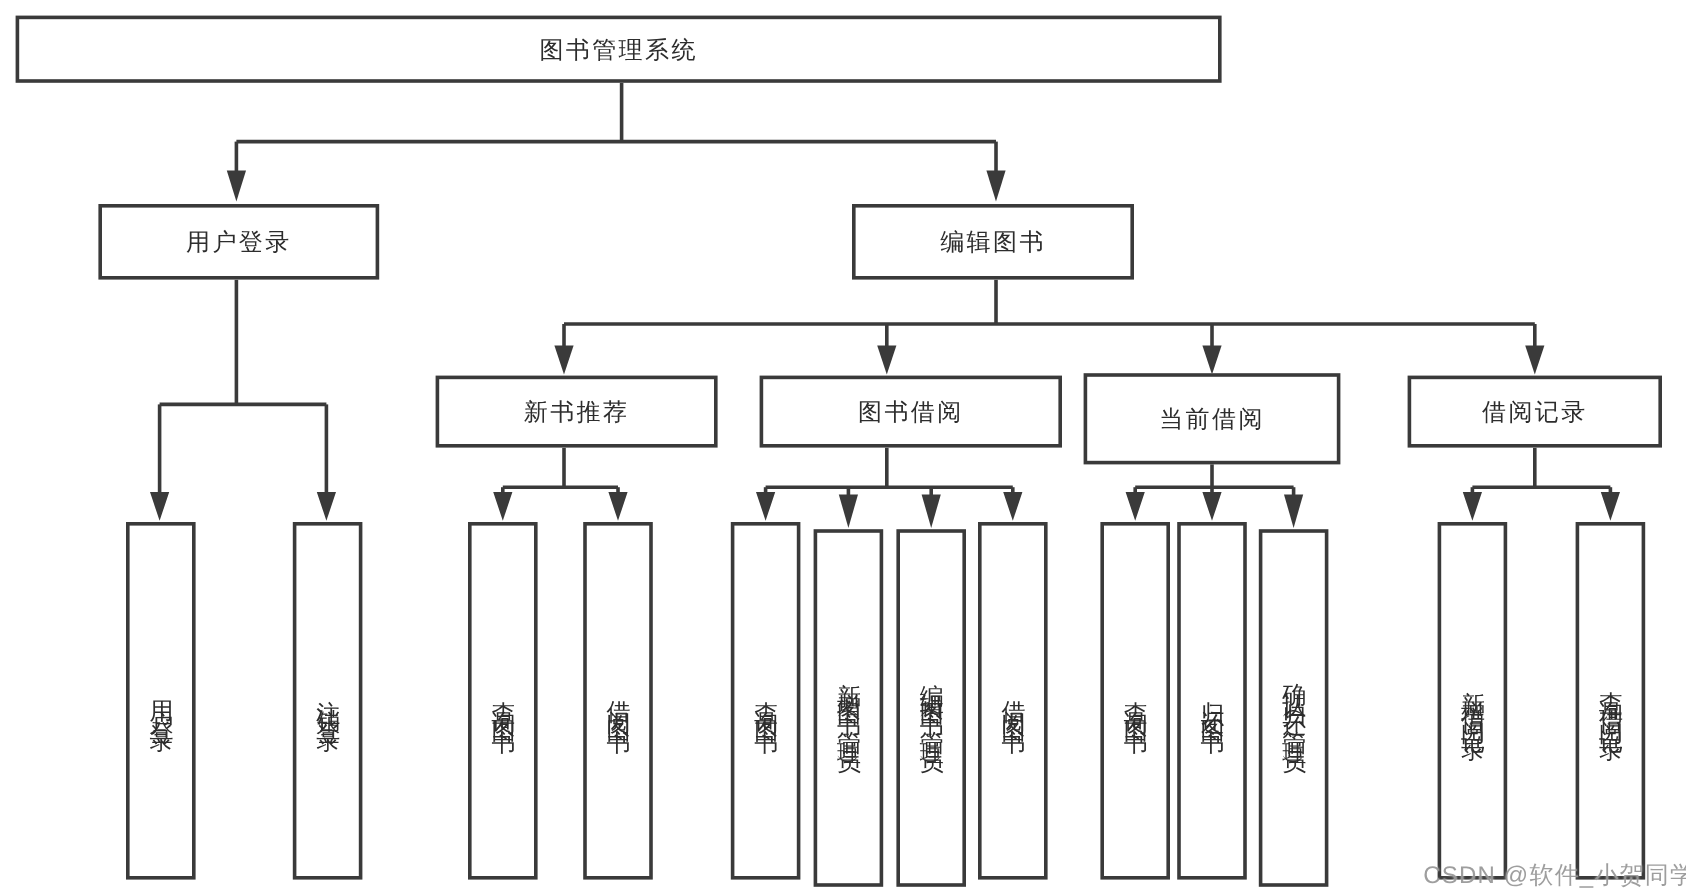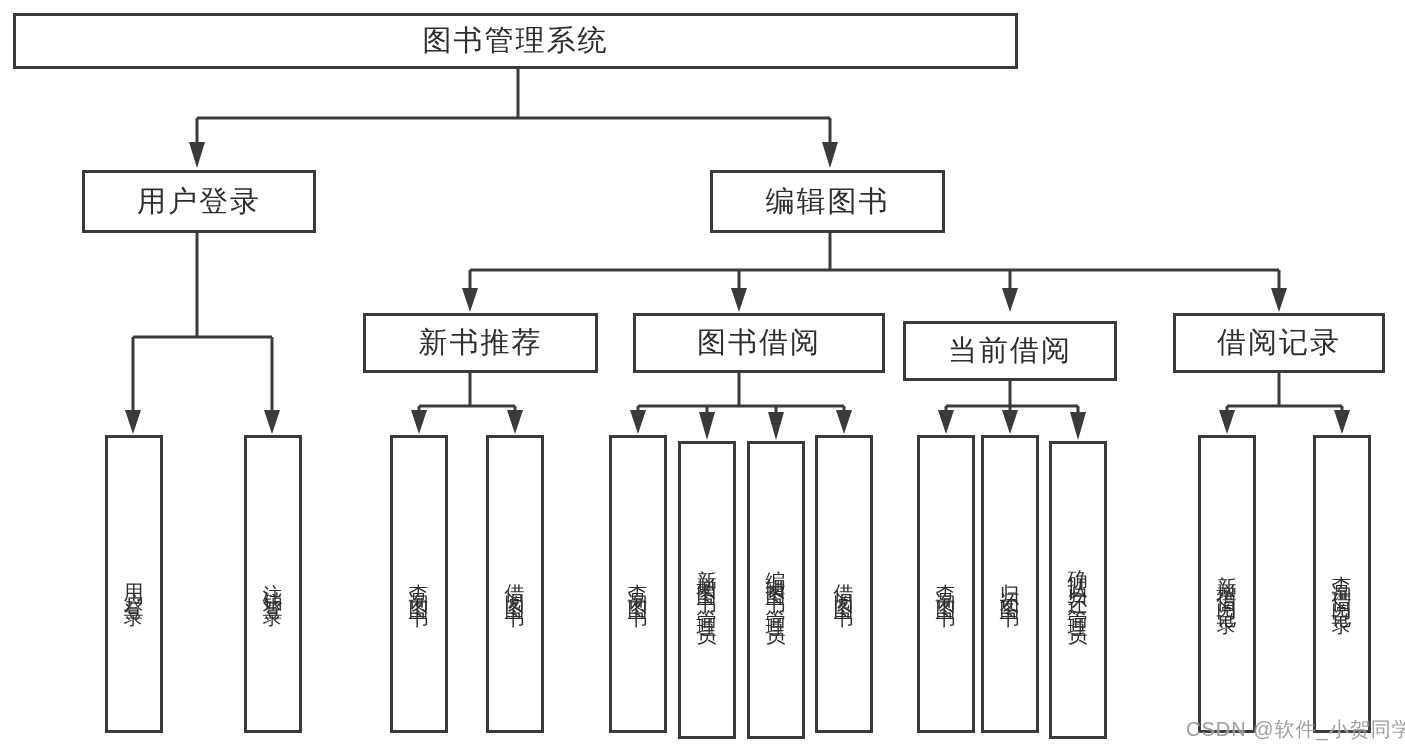--- a/index.html
+++ b/index.html
@@ -25,39 +25,39 @@
     position: absolute;
     box-sizing: border-box;
     border: 3px solid #3a3a3a;
     background: #ffffff;
     display: flex;
     align-items: center;
     justify-content: center;
     color: #2d2d2d;
   }
   .hlabel {
-    font-size: 29px;
+    font-size: 20px;
     letter-spacing: 2px;
     white-space: nowrap;
   }
   .vlabel {
     writing-mode: vertical-rl;
     text-orientation: mixed;
     font-size: 20px;
     letter-spacing: 8px;
     line-height: 1;
     white-space: nowrap;
   }
   
   .n-root   { left: 13px;   top: 13px;  width: 1005px; height: 56px; }
   .n-l2a    { left: 82px;   top: 170px; width: 234px;  height: 63px; }
   .n-l2b    { left: 710px;  top: 170px; width: 235px;  height: 63px; }
   .n-l3a    { left: 363px;  top: 313px; width: 235px;  height: 60px; }
   .n-l3b    { left: 633px;  top: 313px; width: 252px;  height: 60px; }
-  .n-l3c    { left: 903px;  top: 321px; width: 214px;  height: 60px; }
+  .n-l3c    { left: 903px;  top: 311px; width: 214px;  height: 76px; }
   .n-l3d    { left: 1173px; top: 313px; width: 212px;  height: 60px; }
   .leaf     { top: 435px; width: 58px; height: 298px; }
   .leaf.lo  { top: 441px; }  
   .x1  { left: 105px;  }
   .x2  { left: 244px;  }
   .x3  { left: 390px;  }
   .x4  { left: 486px;  }
   .x5  { left: 609px;  }
   .x6  { left: 678px;  }
   .x7  { left: 747px;  }

